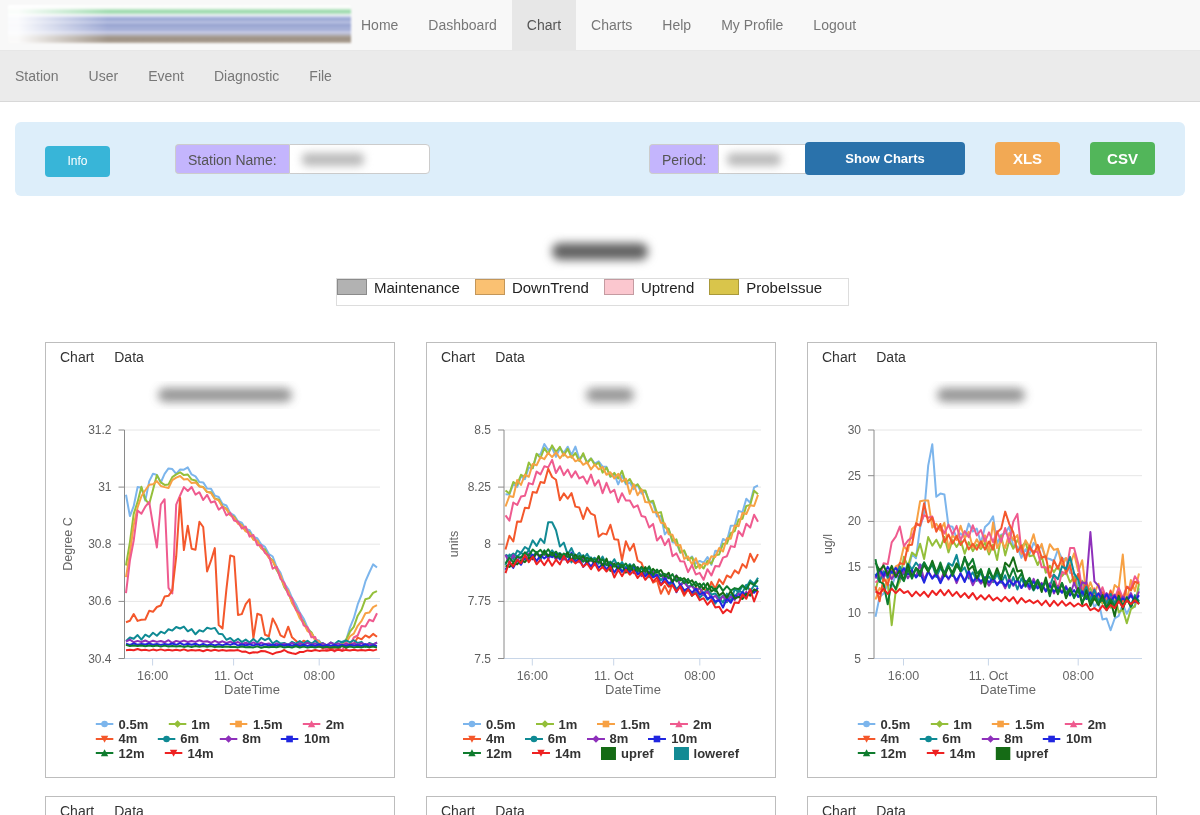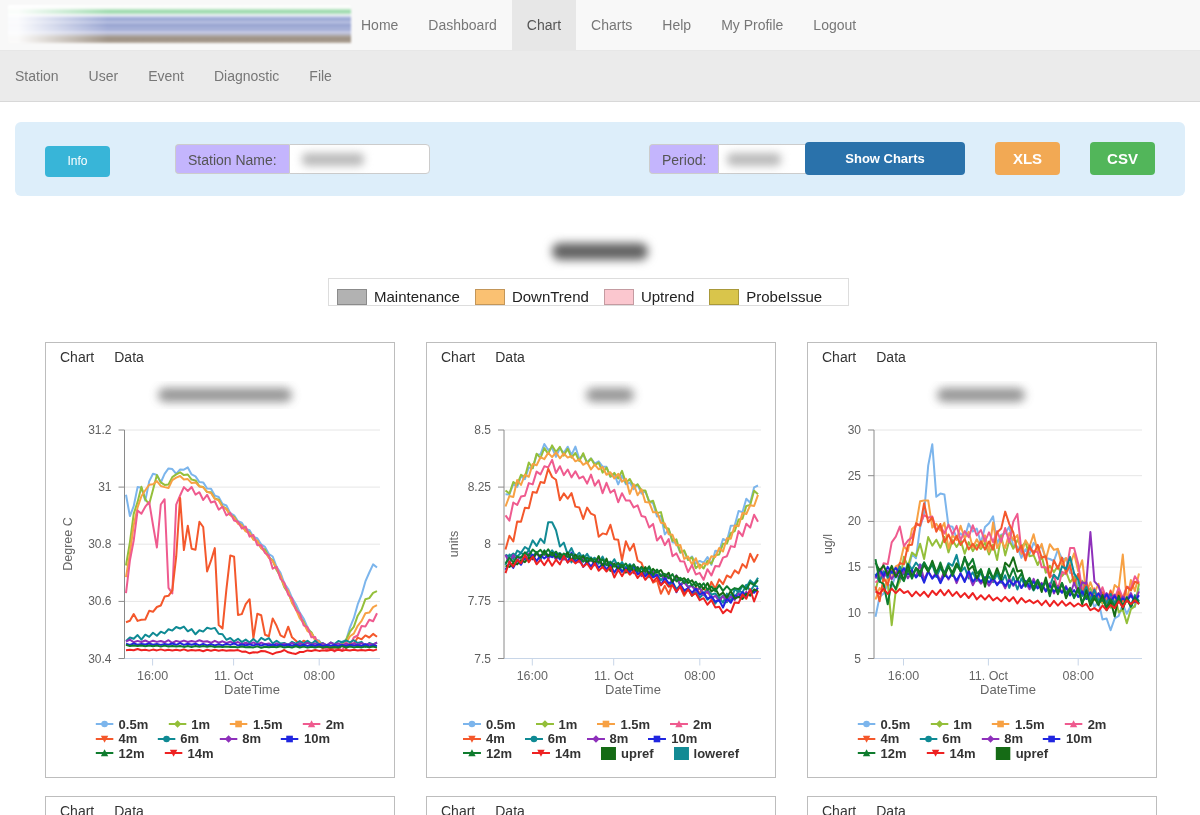--- a/index.html
+++ b/index.html
@@ -28,22 +28,22 @@
   background:#ddeefa; border-radius:6px; }
 .btn { position:absolute; border:none; border-radius:4px; color:#fff; font-size:12px;
   font-family:"Liberation Sans", sans-serif; text-align:center; }
 .igroup { position:absolute; display:flex; height:30px; }
 .ilabel { background:#c4b5fd; border:1px solid #ccc; border-right:none;
   border-radius:4px 0 0 4px; color:#555; font-size:14px; line-height:30px;
   padding:0 12px; white-space:nowrap;margin-left:34px; }
 .ifield { background:#fff; border:1px solid #ccc; border-radius:0 4px 4px 0;
   position:relative; }
 .blob { position:absolute; background:#bababa; border-radius:5px; filter:blur(4px); }
-.legbox { position:absolute; left:328px; top:278px; width:511px; height:26px;
-  border:1px solid #ddd; display:flex; align-items:flex-end; padding-left:8px; }
+.legbox { position:absolute; left:336px; top:278px; width:511px; height:26px;
+  border:1px solid #ddd; display:flex; align-items:flex-start; }
 .legbox span.sw { display:inline-block; width:30px; height:16px; margin-right:7px; box-sizing:border-box; border:1px solid rgba(0,0,0,0.22); }
 .legbox span.lb { font-size:15px; color:#222; margin-right:15px; }
 .cpanel { position:absolute; width:348px; background:#fff; border:1px solid #bdbdbd; }
 .tabs { position:absolute; left:14px; top:6px; font-size:14px; color:#333; }
 .tabs .tab1 { margin-right:20px; }
 .leg { position:absolute; top:374px; left:50%; transform:translateX(-50%); width:max-content; }
 .lrow { display:flex; justify-content:flex-start; height:14.5px; align-items:center; }
 .litem { display:inline-flex; align-items:center; margin-right:20px; }
 .litem:last-child { margin-right:0; }
 .litem b { font-size:13px; color:#333; margin-left:5px; }

